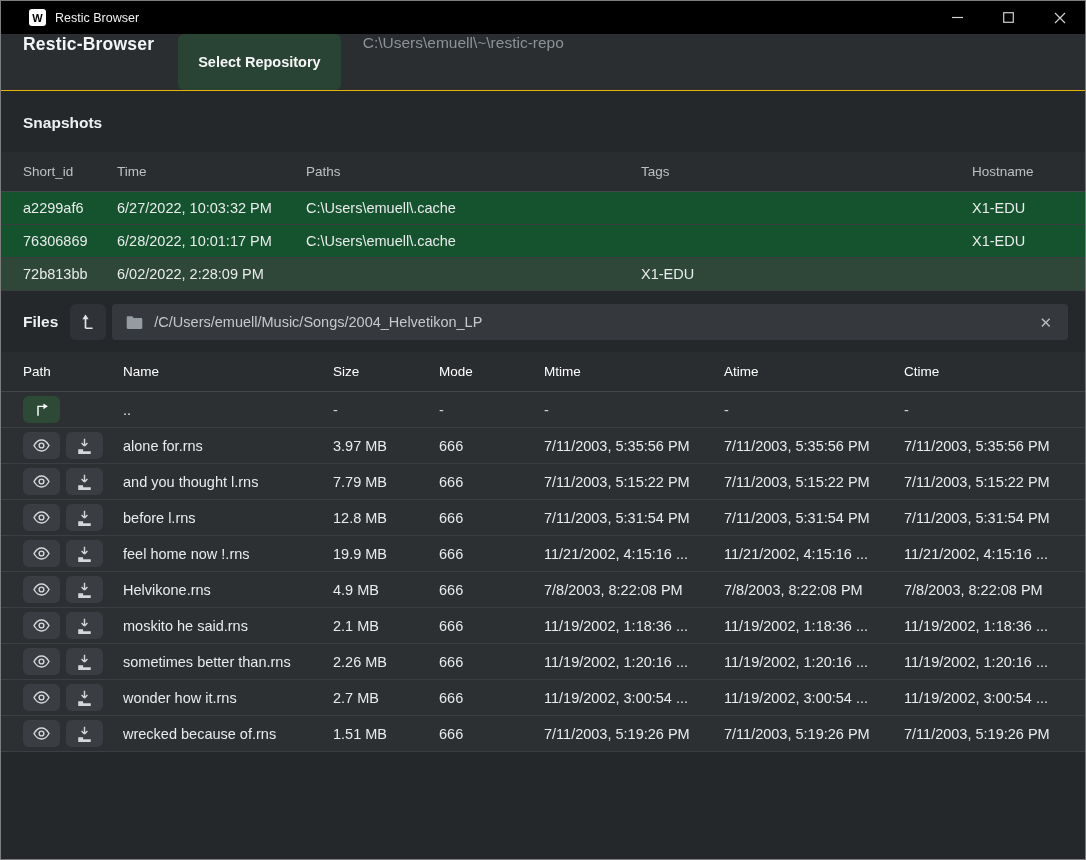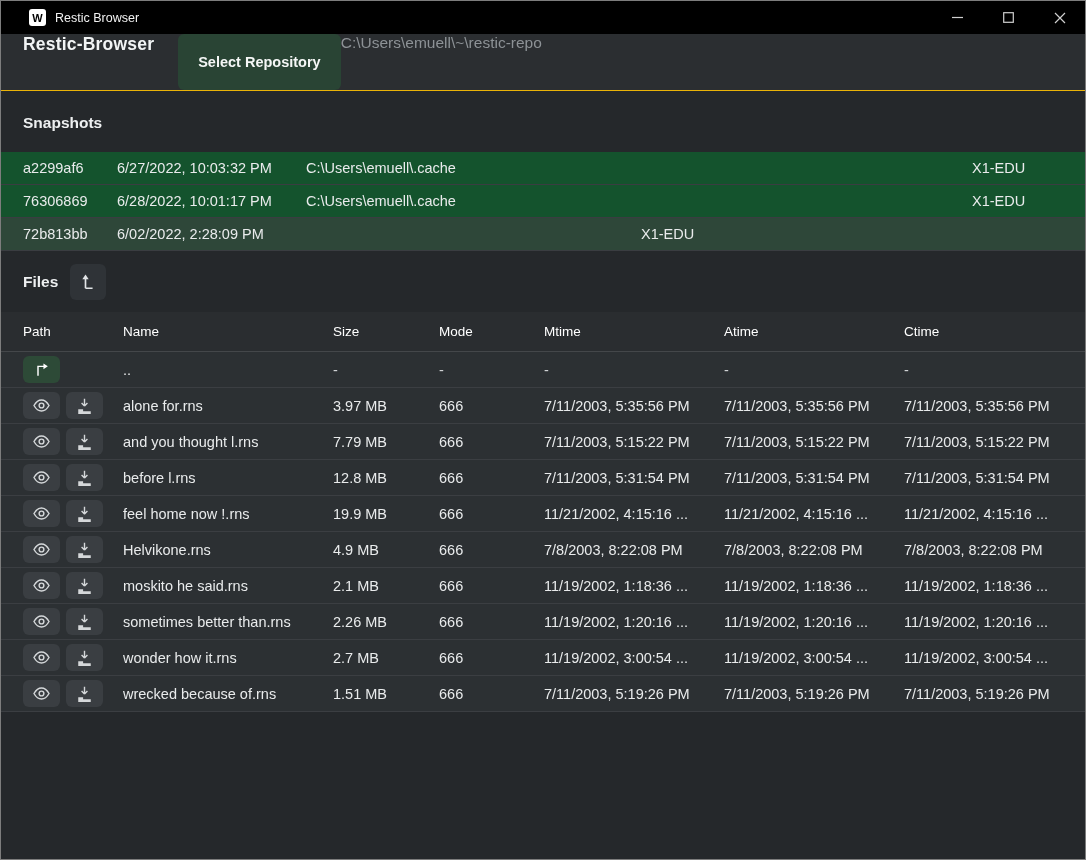--- a/index.html
+++ b/index.html
@@ -34,21 +34,21 @@
   .header {
     height:57px; background:#2b2e31; display:flex; 
     padding:0 22px; border-bottom:1px solid #eab308;
   }
   .app-name { font-size:17.5px; font-weight:bold; color:#f2f4f5; letter-spacing:.2px; }
   .select-repo-btn {
     margin-left:24px; background:#294434; color:#f5f7f6; font-weight:bold;
     font-size:14.5px; border:none; border-radius:6px; padding:11px 20px;
     font-family:inherit; cursor:pointer;
   }
-  .repo-path { color:#8d9296; font-size:15.5px; }
+  .repo-path { margin-left:22px; color:#8d9296; font-size:15.5px; }
 
   
   .section-title { font-size:15.5px; font-weight:bold; color:#eef0f1; }
   .snapshots-title-wrap { padding:23px 22px 20px 22px; }
 
   
   .snap-grid { display:grid; grid-template-columns:94px 189px 335px 331px 1fr; align-items:center; }
   .snap-header {
     height:40px; background:#2a2d30; color:#bcc0c3; font-size:13.5px;
     border-bottom:1px solid #44474a; padding-left:22px;
@@ -128,20 +128,27 @@
   <div class="header">
     <span class="app-name">Restic-Browser</span>
     <button class="select-repo-btn">Select Repository</button>
     <span class="repo-path">C:\Users\emuell\~\restic-repo</span>
   </div>
 
   <div class="snapshots-title-wrap">
     <span class="section-title">Snapshots</span>
   </div>
 
+  <div class="snap-grid snap-header">
+    <div class="cell">Short_id</div>
+    <div class="cell">Time</div>
+    <div class="cell">Paths</div>
+    <div class="cell">Tags</div>
+    <div class="cell">Hostname</div>
+  </div>
 
   <div>
 
       <div class="snap-grid snap-row">
         <div class="cell">a2299af6</div>
         <div class="cell">6/27/2022, 10:03:32 PM</div>
         <div class="cell">C:\Users\emuell\.cache</div>
         <div class="cell"></div>
         <div class="cell">X1-EDU</div>
       </div>
@@ -164,20 +171,29 @@
   </div>
 
   <div class="files-bar">
     <span class="section-title files-title">Files</span>
     <button class="root-btn">
       <svg width="20" height="20" viewBox="0 0 24 24">
         <path d="M9 19.5h8.5M9 19.5V8" stroke="#e2e5e7" stroke-width="2" fill="none"></path>
         <path d="M9 3L5.2 8.6h7.6z" fill="#e2e5e7"></path>
       </svg>
     </button>
+    <div class="breadcrumb">
+      <span class="folder">
+        <svg width="17" height="15" viewBox="0 0 24 20">
+            <path d="M1 2.5c0-.8.7-1.5 1.5-1.5h6.2l2.2 2.8h10.6c.8 0 1.5.7 1.5 1.5v12.2c0 .8-.7 1.5-1.5 1.5h-19A1.5 1.5 0 0 1 1 17.5z" fill="#949ba1"></path>
+          </svg>
+      </span>
+      <span class="breadcrumb-path">/C/Users/emuell/Music/Songs/2004_Helvetikon_LP</span>
+      <button class="breadcrumb-close">✕</button>
+    </div>
   </div>
 
   <div class="files-grid files-header">
     <div class="cell">Path</div>
     <div class="cell">Name</div>
     <div class="cell">Size</div>
     <div class="cell">Mode</div>
     <div class="cell">Mtime</div>
     <div class="cell">Atime</div>
     <div class="cell">Ctime</div>

